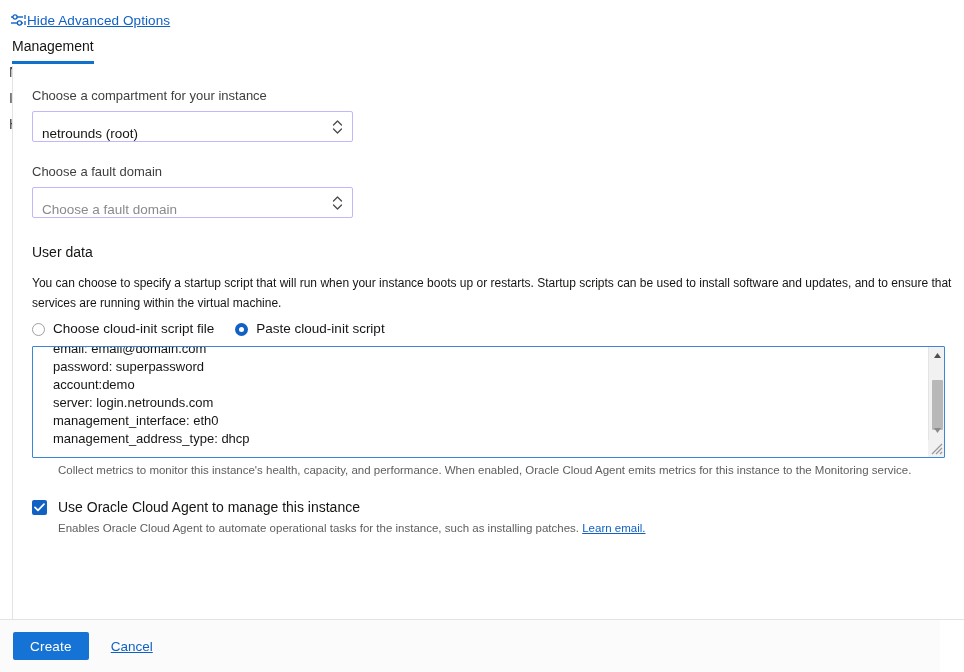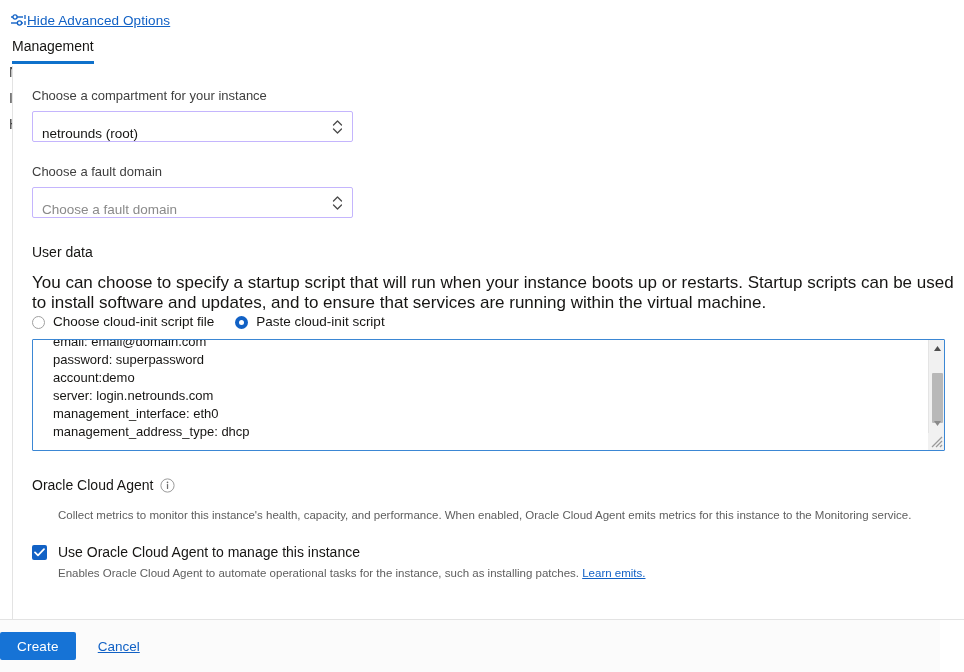--- a/index.html
+++ b/index.html
@@ -110,25 +110,25 @@
   .gap-md { height: 22px; }
 
   
   .section-title {
     font-size: 14px;
     color: #161513;
     margin-bottom: 12px;
     line-height: 17px;
   }
   .body-text {
-    font-size: 17px;
+    font-size: 12px;
     color: #161513;
     line-height: 20px;
     width: 925px;
-    margin-bottom: 1px;
+    margin-bottom: 8px;
   }
 
   .radio-row { display: flex; align-items: center; gap: 21px; margin-bottom: 9px; }
   .radio-item { display: flex; align-items: center; gap: 8px; cursor: pointer; }
   .radio {
     width: 13px; height: 13px; border-radius: 50%;
     border: 1px solid #a0a0a0; background: #fff;
     flex: none; position: relative;
   }
   .radio.checked { border: none; background: #1161c5; }
@@ -219,20 +219,21 @@
     left: 0; top: 619px;
     width: 964px; height: 1px;
     background: #e3e3e3;
   }
   .footer {
     position: absolute;
     left: 0; top: 620px;
     width: 940px; height: 52px;
     background: #fbfbfb;
     display: flex; align-items: center;
+    padding-left: 13px;
     gap: 22px;
   }
   .btn-primary {
     background: #1673d6;
     color: #ffffff;
     border: none;
     border-radius: 2px;
     font-family: "Liberation Sans", sans-serif;
     font-size: 13.5px;
     height: 28px;
@@ -344,44 +345,34 @@
 
         <div class="resize-grip">
           <svg width="16" height="17" viewBox="0 0 16 17">
             <line x1="14" y1="4" x2="4" y2="14" stroke="#9a9a9a" stroke-width="1.2"></line>
             <line x1="14" y1="8" x2="8" y2="14" stroke="#9a9a9a" stroke-width="1.2"></line>
             <line x1="14" y1="12" x2="12" y2="14" stroke="#9a9a9a" stroke-width="1.2"></line>
           </svg>
         </div>
       </div>
 
-      <div class="oca-head">
-        <span class="oca-title">Oracle Cloud Agent</span>
-        <span class="info-icon">
-          <svg width="15" height="15" viewBox="0 0 15 15">
-            <circle cx="7.5" cy="7.5" r="6.6" fill="none" stroke="#9a9a9a" stroke-width="1"></circle>
-            <circle cx="7.5" cy="4.3" r="0.85" fill="#6d6d6d"></circle>
-            <rect x="6.9" y="6.1" width="1.25" height="5" rx="0.5" fill="#6d6d6d"></rect>
-          </svg>
-        </span>
-      </div>
 
       <div class="cb-help">Collect metrics to monitor this instance's health, capacity, and performance. When enabled, Oracle Cloud Agent emits metrics for this instance to the Monitoring service.</div>
 
       <div class="cb-block-gap"></div>
 
       <div class="cb-row">
         <span class="checkbox">
           <svg width="11" height="9" viewBox="0 0 11 9">
               <path d="M1 4.4 L4 7.4 L10 1.2" fill="none" stroke="#ffffff" stroke-width="1.7" stroke-linecap="round" stroke-linejoin="round"></path>
             </svg>
         </span>
         <span class="cb-label">Use Oracle Cloud Agent to manage this instance</span>
       </div>
-      <div class="cb-help"><span>Enables Oracle Cloud Agent to automate operational tasks for the instance, such as installing patches. </span><a>Learn emits.</a></div>
+      <div class="cb-help"><span>Enables Oracle Cloud Agent to automate operational tasks for the instance, such as installing patches. </span><a>Learn email.</a></div>
 
     </div>
   </div>
 
   <div class="footer-divider"></div>
   <div class="footer">
     <button class="btn-primary">Create</button>
     <button class="btn-link">Cancel</button>
   </div>
 

